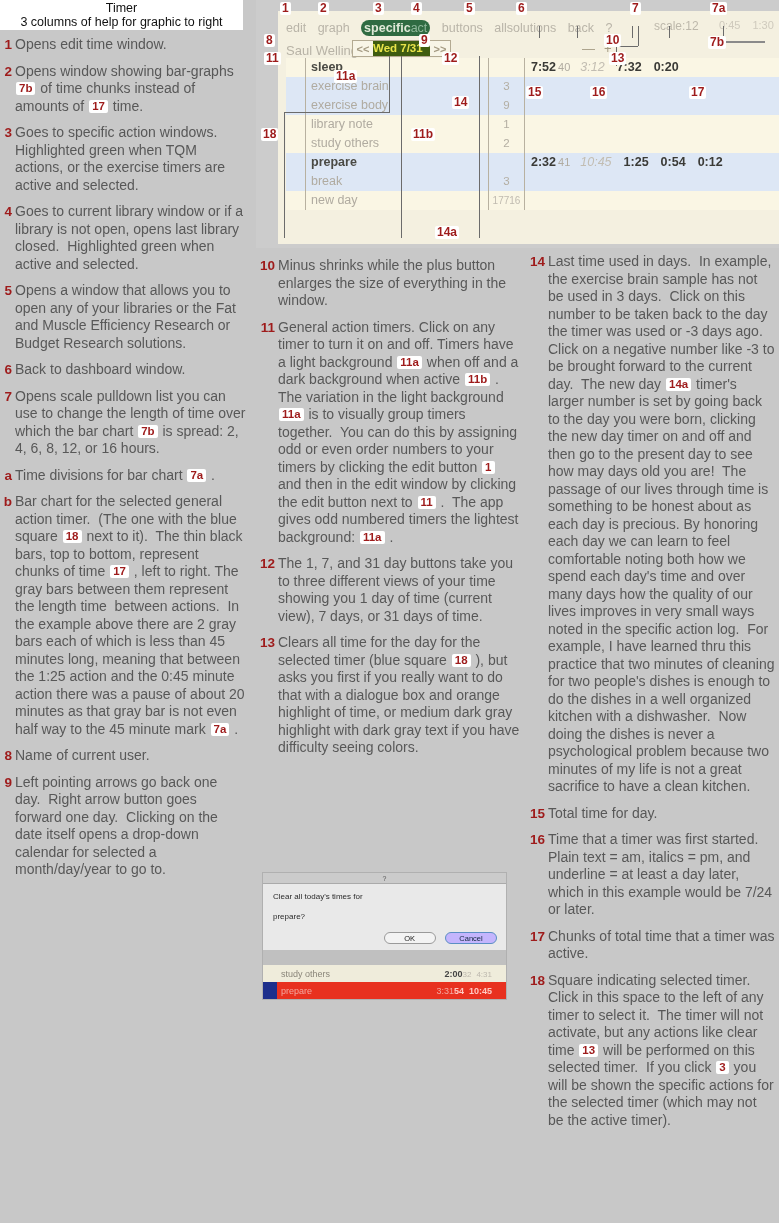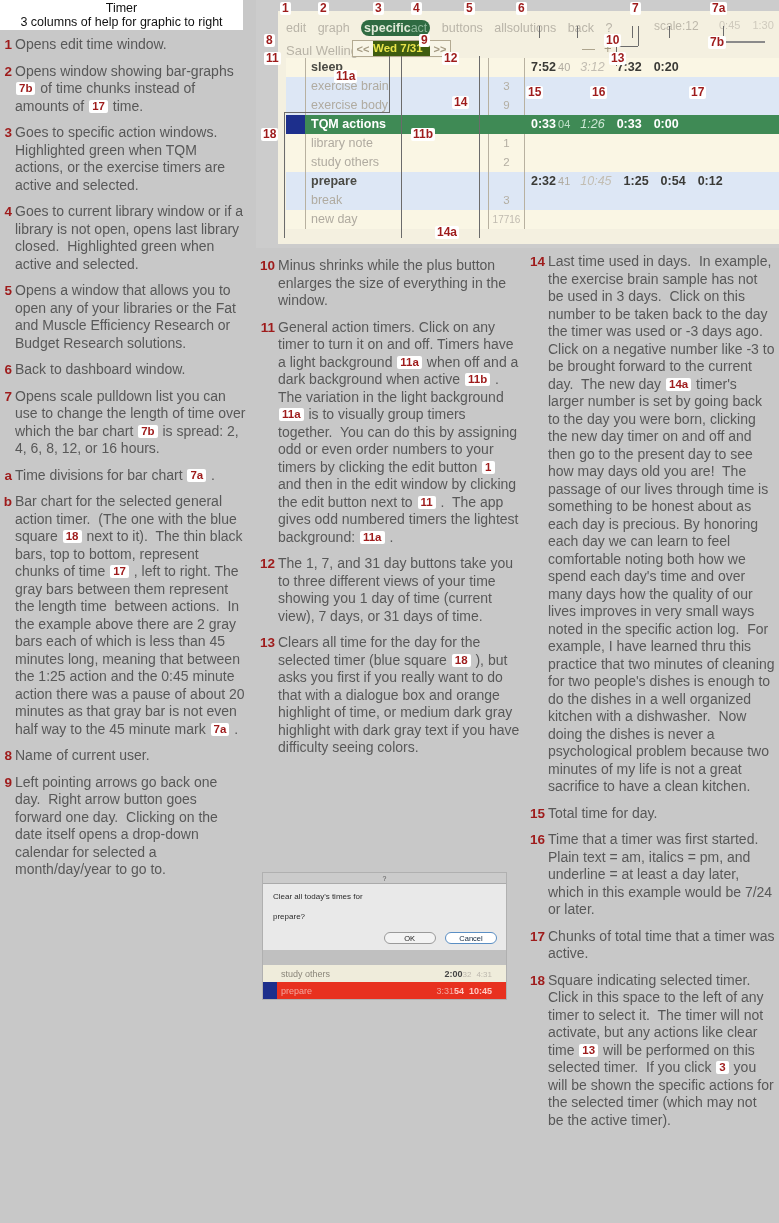--- a/index.html
+++ b/index.html
@@ -169,21 +169,21 @@
   }
   .dlg-body { background:#e9e9e9; height:66px; padding:8px 10px; position:relative; }
   .dlg-body .l1 { font-size:8px; color:#2a2a2a; }
   .dlg-body .l2 { font-size:8px; color:#2a2a2a; margin-top:11px; }
   .dlg-btns { position:absolute; right:9px; bottom:5px; }
   .dlg-btn {
     display:inline-block; width:52px; height:12px; border-radius:6px;
     border:1px solid #9a9a9a; background:#f3f3f3; font-size:7.5px;
     text-align:center; line-height:11px; color:#222; margin-left:5px;
   }
-  .dlg-btn.primary { background:#ffffff; border-color:#5b8fc4; color:#10263d; }
+  .dlg-btn.primary { background:#c4b5fd; border-color:#5b8fc4; color:#10263d; }
   .dlg-rows { position:absolute; left:0; right:0; bottom:0; }
   .dlg-row {
     height:17px; display:flex; align-items:center; font-size:9px;
   }
   .dlg-row.r1 { background:#efecdb; color:#8a857a; padding-left:14px; }
   .dlg-row.r2 { background:#e8311f; color:#f3a8a0; }
   .dlg-row .sq { width:14px; height:17px; background:#1d2f8c; flex:0 0 auto; }
   .dlg-row .nm { flex:1 1 auto; padding-left:4px; }
   .dlg-row .tmz { padding-right:14px; white-space:nowrap; }
   .dlg-row.r1 .tmz b { color:#444; }
@@ -247,27 +247,20 @@
           <div class="bar-cell"></div>
           <div class="days-cell">3</div>
           <div class="times-cell"></div>
         </div>
         <div class="trow even">
           <div class="sel-cell"></div>
           <div class="name-cell">exercise body</div>
           <div class="bar-cell"></div>
           <div class="days-cell">9</div>
           <div class="times-cell"></div>
-        </div>
-        <div class="trow active">
-          <div class="sel-cell sel"></div>
-          <div class="name-cell">TQM actions</div>
-          <div class="bar-cell"></div>
-          <div class="days-cell"></div>
-          <div class="times-cell"><span class="tm">0:33</span><span class="tmS">04</span><span class="tmI">1:26</span><span class="tmB">0:33</span><span class="tmB">0:00</span></div>
         </div>
         <div class="trow odd">
           <div class="sel-cell"></div>
           <div class="name-cell">library note</div>
           <div class="bar-cell"></div>
           <div class="days-cell">1</div>
           <div class="times-cell"></div>
         </div>
         <div class="trow odd">
           <div class="sel-cell"></div>

